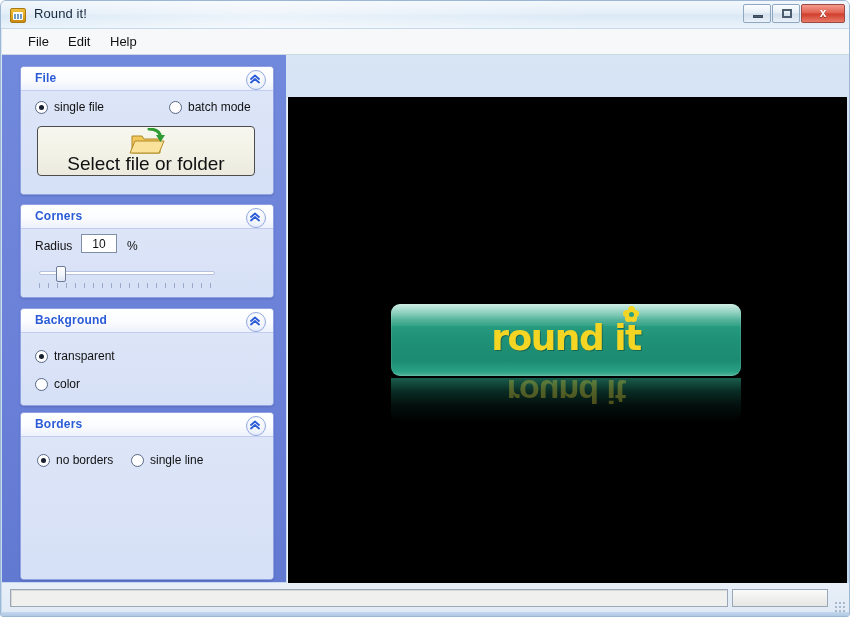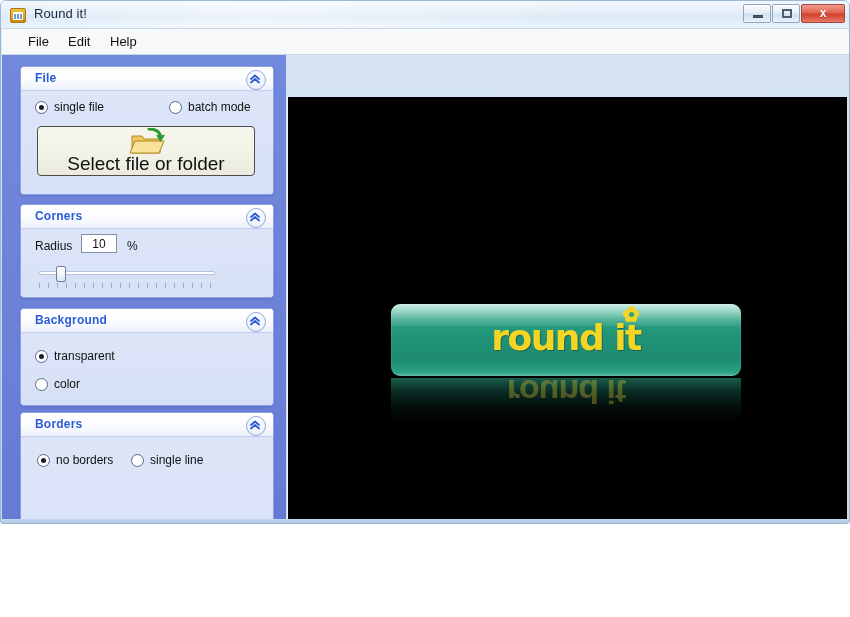--- a/index.html
+++ b/index.html
@@ -7,21 +7,21 @@
     padding: 0;
     background: #ffffff;
   }
   body {
     font-family: "Liberation Sans", sans-serif;
     -webkit-font-smoothing: antialiased;
   }
   #app {
     position: relative;
     width: 850px;
-    height: 524px;
+    height: 617px;
     overflow: hidden;
     box-sizing: border-box;
     background: linear-gradient(to bottom, #d9e6f5 0%, #cfe0f2 40%, #c4d8ee 100%);
     border: 1px solid #9cb7d4;
     border-radius: 6px 6px 3px 3px;
   }
 
   
   #titlebar {
     position: absolute;

